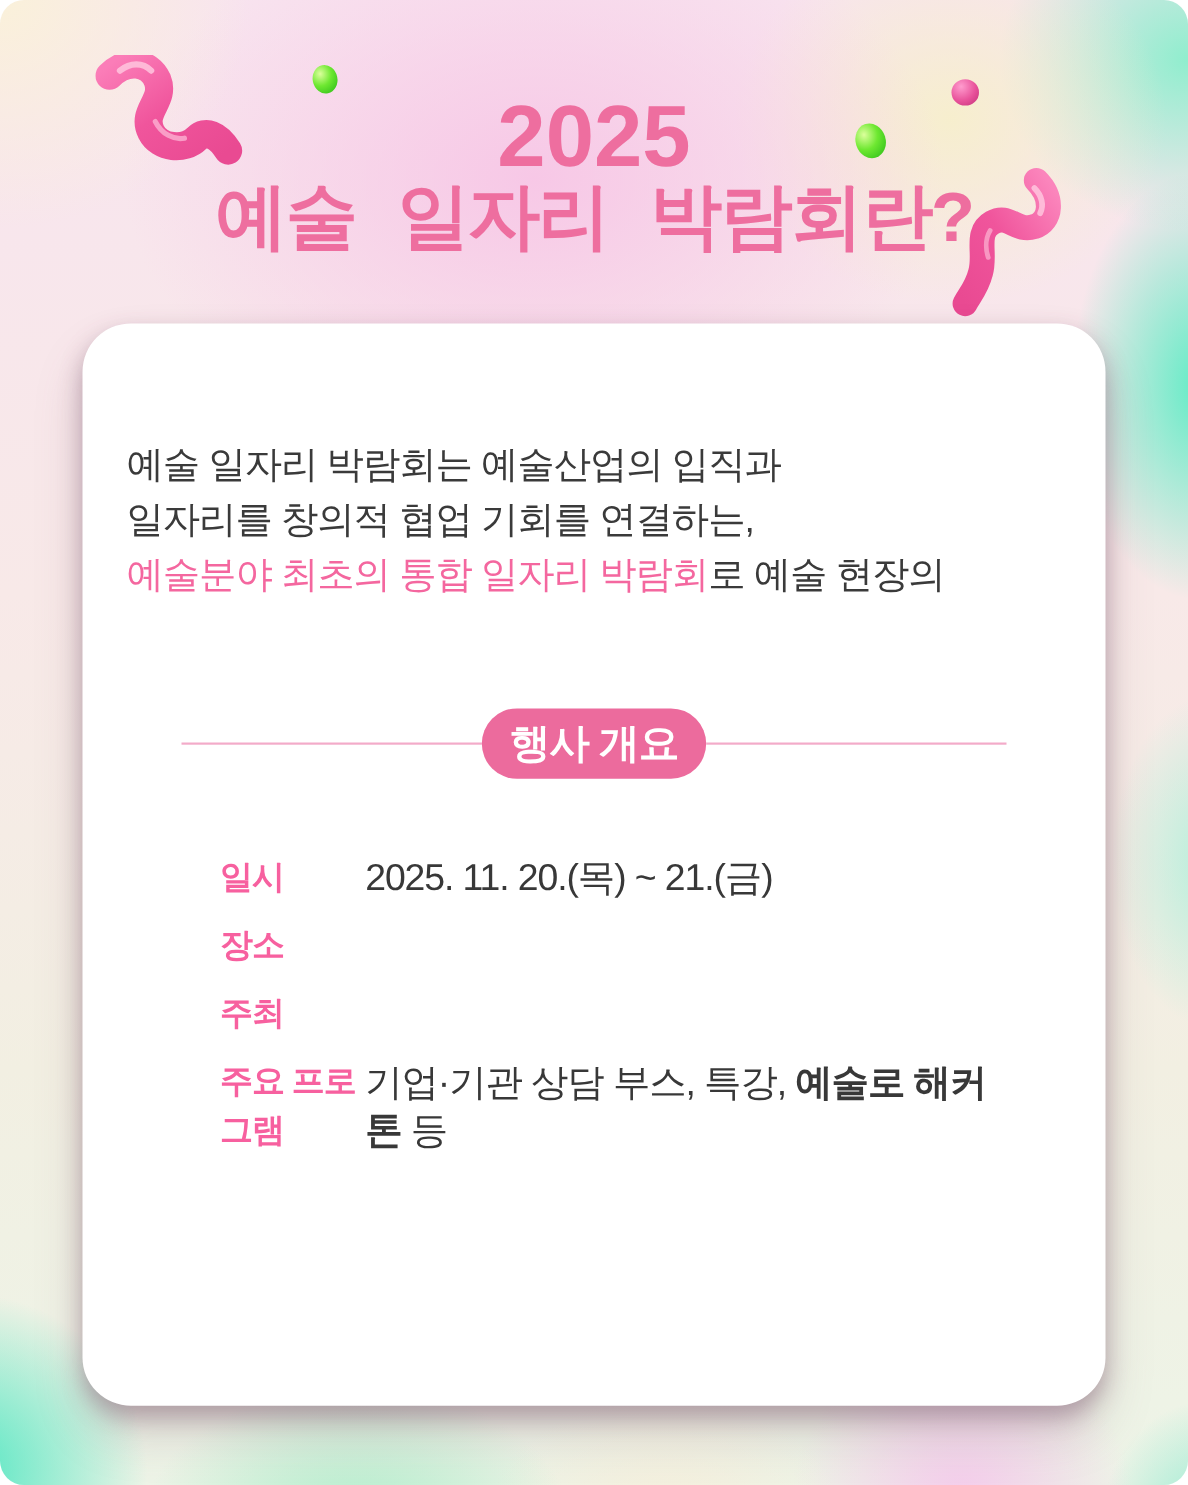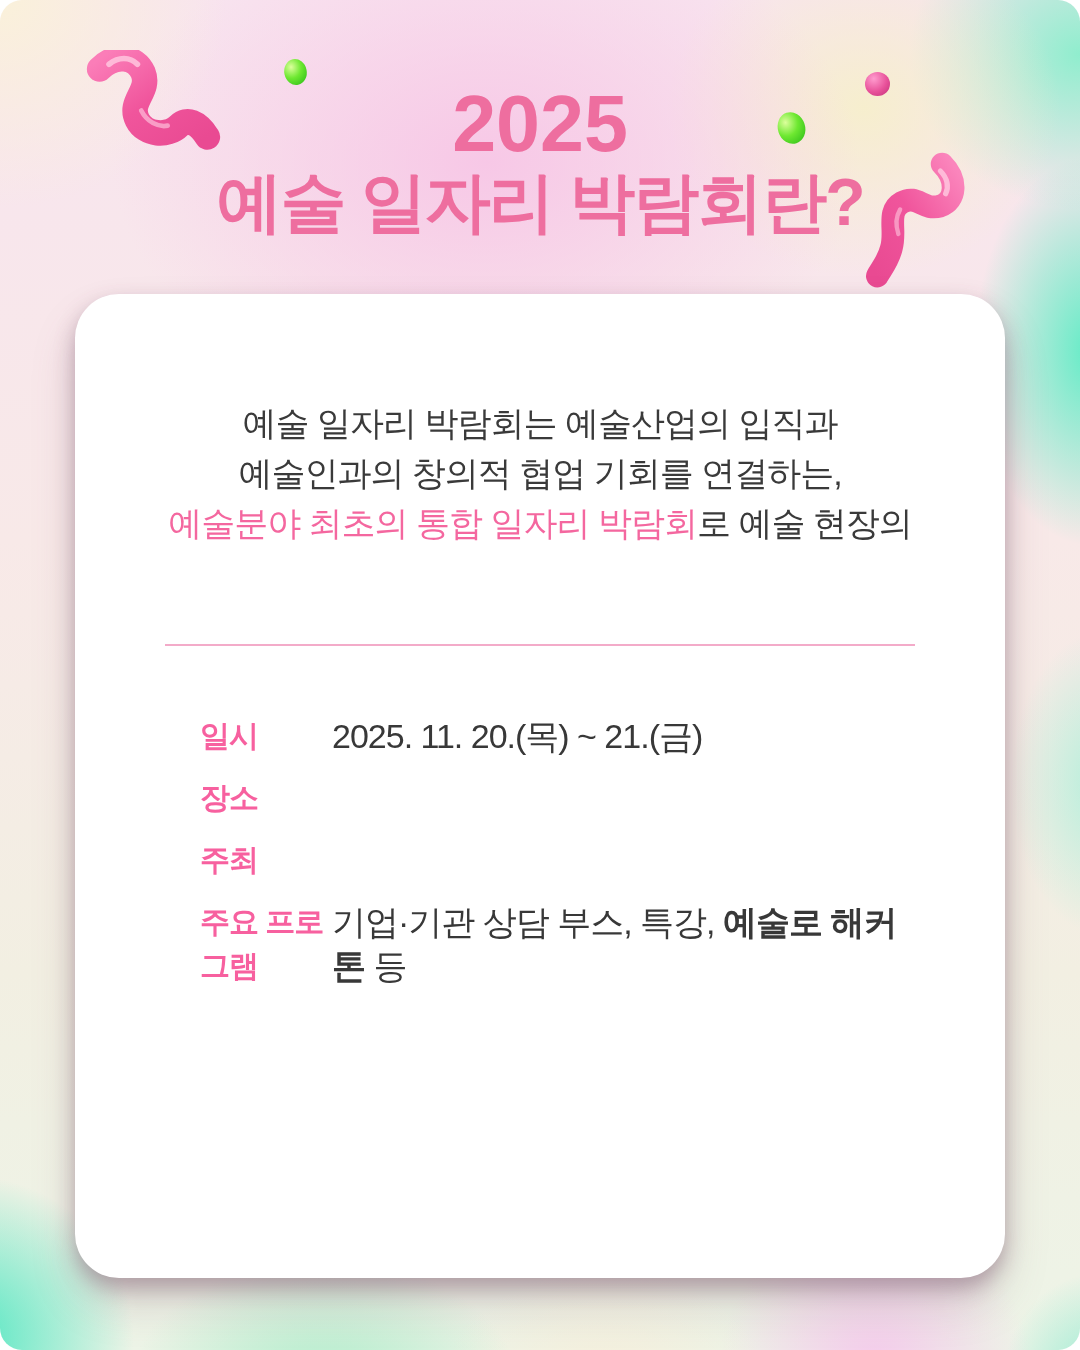--- a/index.html
+++ b/index.html
@@ -18,35 +18,35 @@
       radial-gradient(ellipse 22% 13% at 56% 103%, rgba(247,238,218,0.98) 0%, rgba(247,238,218,0) 70%),
       radial-gradient(ellipse 20% 15% at 81% 101%, rgba(245,201,236,0.95) 0%, rgba(245,201,236,0) 72%),
       radial-gradient(ellipse 13% 11% at 102% 102%, rgba(148,235,209,0.95) 0%, rgba(148,235,209,0) 70%),
       linear-gradient(180deg,#f8e4ef 0%,#f8e9e8 40%,#f2efe2 72%,#edf4e7 100%);
     border-radius: 22px;
   }
   
   .title-year{position:absolute;top:84px;left:0;width:100%;text-align:center;
     font-size:79px;font-weight:800;letter-spacing:0;color:#ee6e9f;line-height:1;}
   .title-main{position:absolute;top:166px;left:0;width:100%;text-align:center;
-    font-size:66px;font-weight:800;letter-spacing:-2px;color:#ee6e9f;line-height:1.1;}
+    font-size:66px;font-weight:800;letter-spacing:-2px;color:#ee6e9f;line-height:1.1;font-family:Liberation Mono, monospace;}
   
   .deco{position:absolute;}
   .ball{border-radius:50%;}
   .ball.green{background:radial-gradient(circle at 35% 28%, #dcff9c 0%, #6ee831 45%, #3fc91f 80%, #2fa818 100%);}
   .ball.pink{background:radial-gradient(circle at 35% 28%, #ff9cce 0%, #e8529a 55%, #c13078 100%);}
   .green-ball-1{left:283px;top:59px;width:25px;height:26px;transform:rotate(-12deg) scaleX(0.9);}
   .green-ball-2{left:776px;top:112px;width:31px;height:32px;transform:rotate(-18deg) scaleX(0.88);}
   .pink-ball-1{left:865px;top:72px;width:25px;height:24px;}
   .spiral-1{left:86px;top:50px;}
   .spiral-2{left:856px;top:150px;}
   
   .card{position:absolute;left:75px;top:294px;width:930px;height:984px;background:#ffffff;
     border-radius:44px;box-shadow:0 10px 20px rgba(126,92,114,0.45), 0 26px 44px rgba(126,92,114,0.22);}
-  .intro{margin:104px 40px 0;text-align:center;font-size:34px;line-height:50px;
+  .intro{margin:104px 40px 0;font-size:34px;line-height:50px;
     font-weight:500;color:#3a3a3a;letter-spacing:-1px;}
   .intro .hl{color:#f4679f;}
   .intro .hl.b{font-weight:400;}
   
   .divider{display:flex;align-items:center;margin:96px 90px 0;}
   .divider .line{flex:1;height:2px;background:#f3abc9;}
   .badge{min-width:204px;height:64px;border-radius:32px;background:#ec6b9d;
     display:flex;align-items:center;justify-content:center;
     color:#ffffff;font-size:37px;font-weight:800;letter-spacing:-1px;padding:0 18px;box-sizing:border-box;}
   
@@ -92,26 +92,27 @@
     <path d="M38 68 C32 78 34 90 36 96" fill="none" stroke="#ffc6de" stroke-width="5" stroke-linecap="round" opacity="0.6"></path>
   </svg>
 
   <div class="title-year">2025</div>
   <div class="title-main">예술 일자리 박람회란?</div>
 
   <div class="card">
 
     <div class="intro">
       <span>예술 일자리 박람회는 예술산업의 입직과</span><br>
-      <span>예술인과의 창의적 협업 기회를 연결하는,</span><br>
+      <span>일자리를 창의적 협업 기회를 연결하는,</span><br>
       <span class="hl b">예술분야 최초의 통합 일자리 박람회</span><span>로 예술 현장의</span><br>
     </div>
 
     <div class="divider">
       <div class="line"></div>
+      <div class="badge">행사 개요</div>
       <div class="line"></div>
     </div>
 
     <div class="info">
       <div class="row">
         <div class="lab">일시</div>
         <div class="val">2025. 11. 20.(목) ~ 21.(금)</div>
       </div>
       <div class="row">
         <div class="lab">장소</div>

